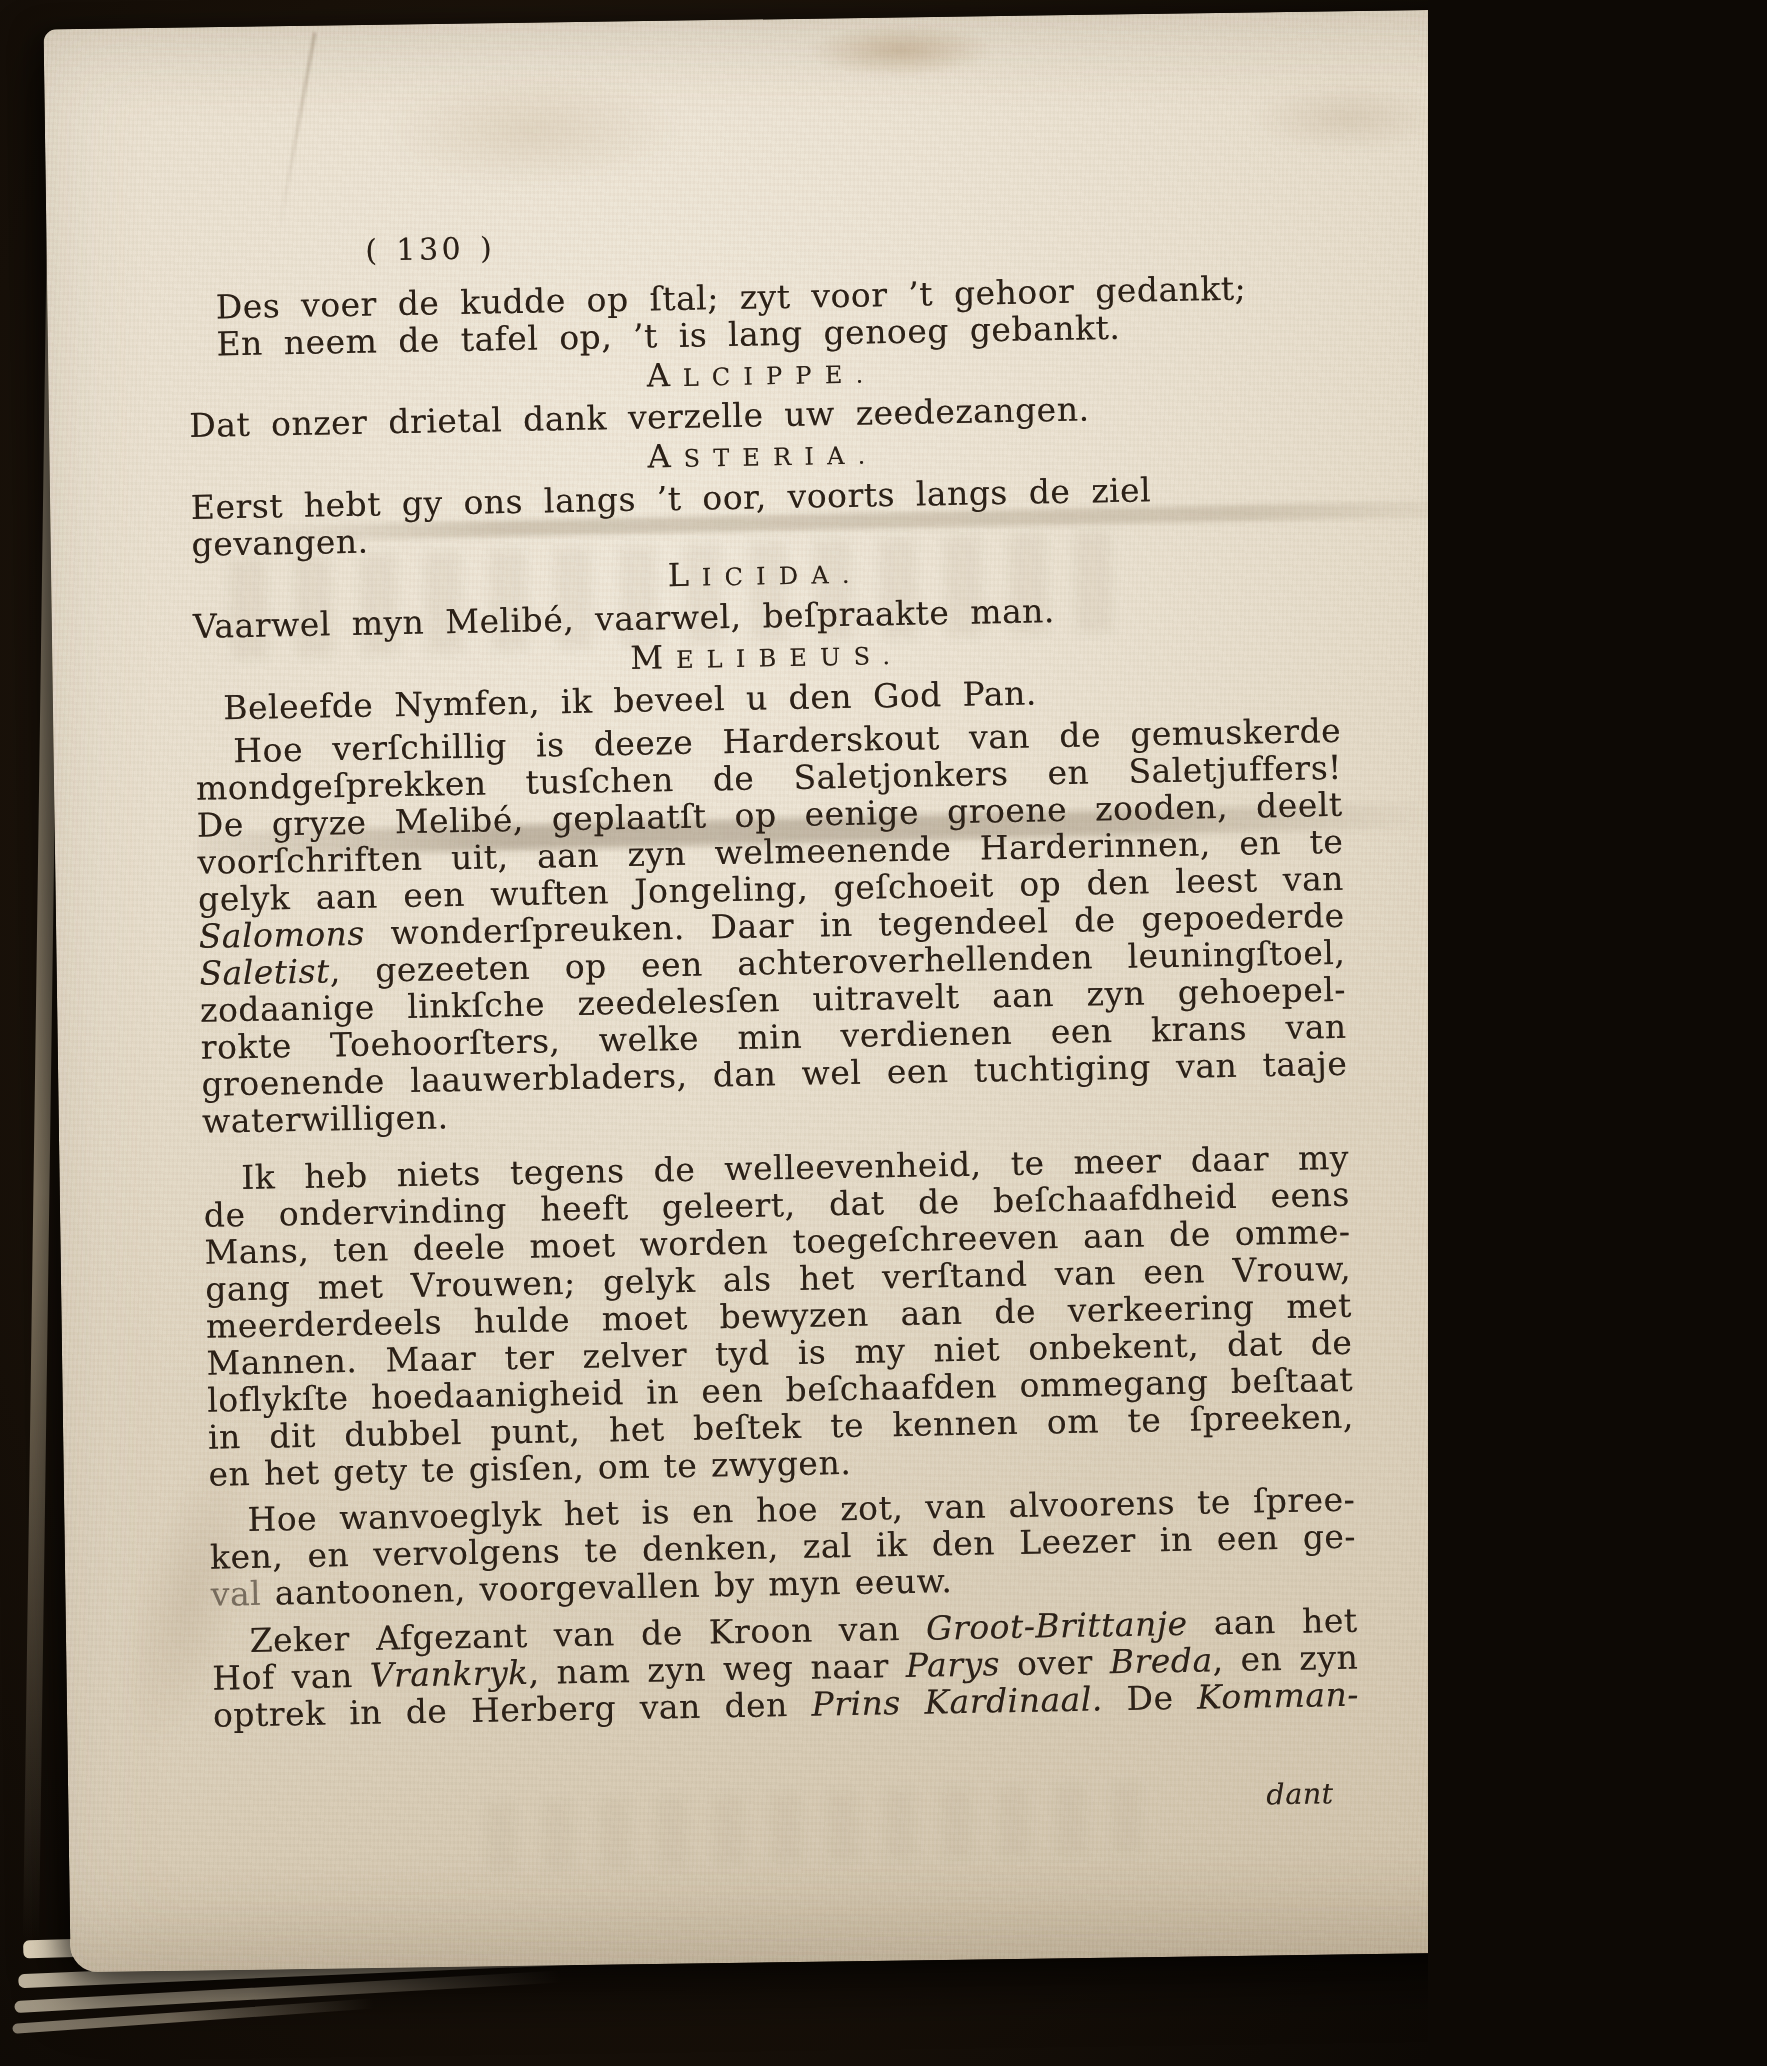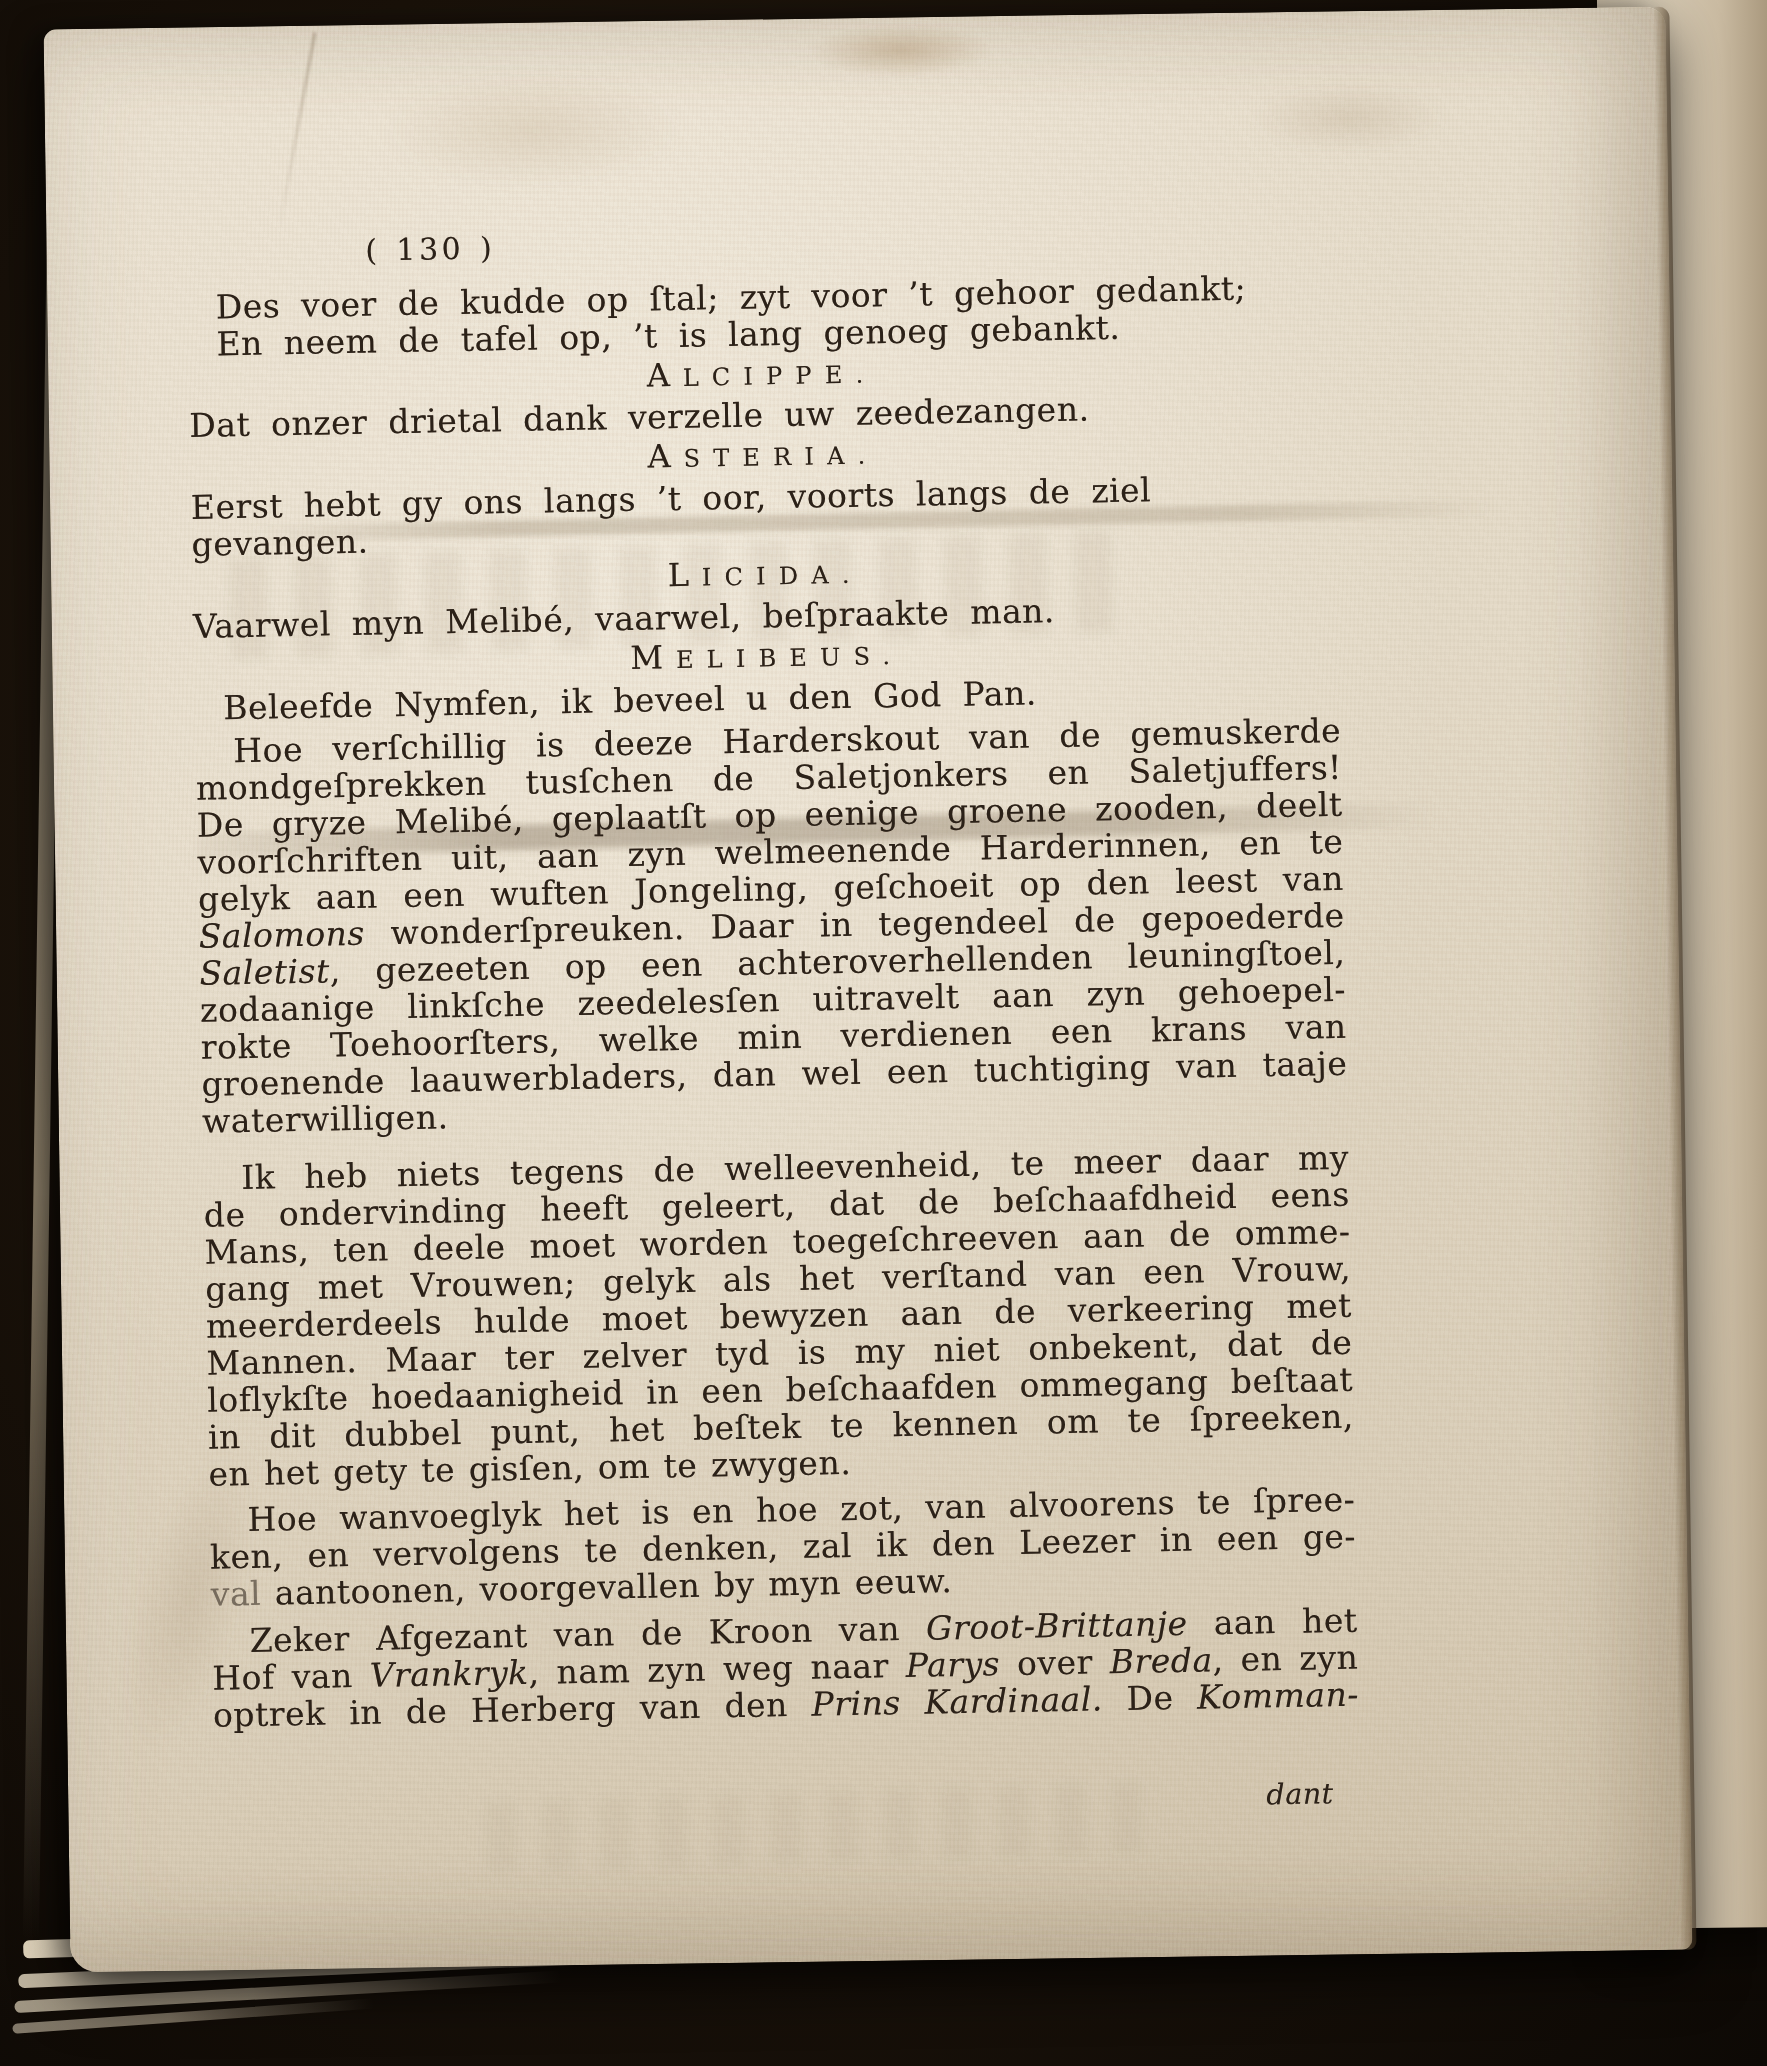--- a/index.html
+++ b/index.html
@@ -1,17 +1,17 @@
 <!DOCTYPE html>
 <html style="font-size:9.5px"><head>
 <meta charset="utf-8">
 <style>
   html,body { margin:0; padding:0; background:#0d0905; }
   .scene {
-    position:relative; width:1767px; height:2066px; overflow:hidden;
+    position:relative; width:1428px; height:2066px; overflow:hidden;
     background: radial-gradient(ellipse at 45% 40%, #241a10 0%, #1a120a 55%, #0d0905 100%);
     font-family:"DejaVu Serif", serif;
   }
   
   .facing-leaf {
     position:absolute; left:1607px; top:-12px; width:173px; height:1940px;
     transform:rotate(-0.6deg);
     background:linear-gradient(90deg,#cfc2ab 0%, #d8ccb6 30%, #cabba2 70%, #a8977c 100%);
     box-shadow:0 24px 42px rgba(0,0,0,.5);
     border-radius:3.6px;

